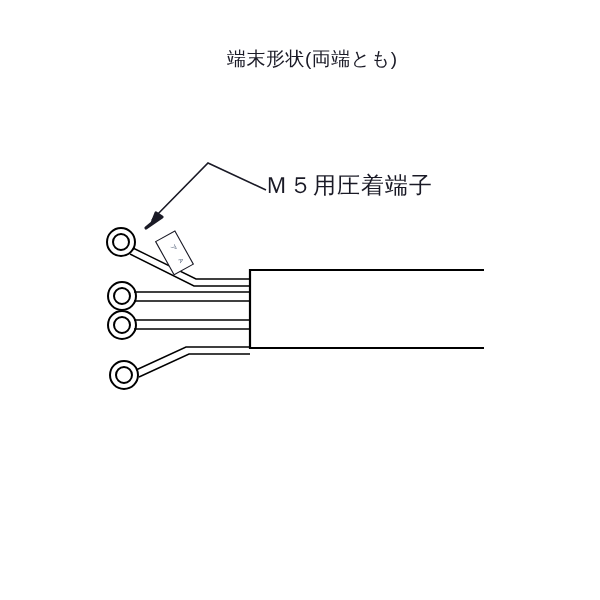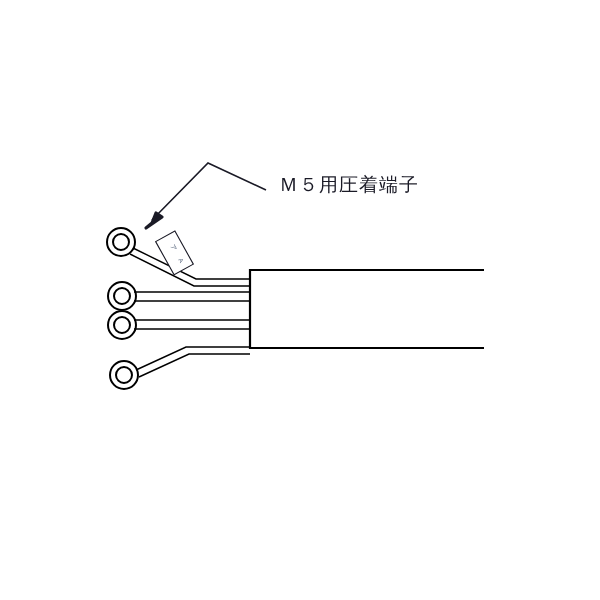--- a/index.html
+++ b/index.html
@@ -28,23 +28,23 @@
     white-space: nowrap;
     letter-spacing: 0.5px;
   }
   #title-text {
     left: 227px;
     top: 48px;
     font-size: 19px;
     line-height: 22px;
   }
   #terminal-label-text {
-    left: 279px;
+    left: 265px;
     top: 173px;
-    font-size: 19px;
+    font-size: 23px;
     line-height: 24px;
     letter-spacing: 1px;
   }
   #model-label-text {
     left: 273px;
     top: 375px;
     font-size: 22px;
     line-height: 26px;
     letter-spacing: 0.5px;
   }
@@ -109,17 +109,18 @@
       <text class="tag-char" x="174" y="263" text-anchor="middle" transform="rotate(90 174 263)">A</text>
     </g>
 
     <g>
       <path d="M 266 190 L 208 163 L 152 220" fill="none" stroke="#1a1a26" stroke-width="1.6"></path>
       <polygon points="146,228 162,217 156,213 152,223" fill="#1a1a26" stroke="#1a1a26" stroke-width="3.2" stroke-linejoin="round"></polygon>
     </g>
 
   </svg>
 
+  <div class="dtext" id="title-text">端末形状(両端とも)</div>
 
   <div class="dtext" id="terminal-label-text">Ｍ５用圧着端子</div>
 
 
 </div>
 
 </body></html>

